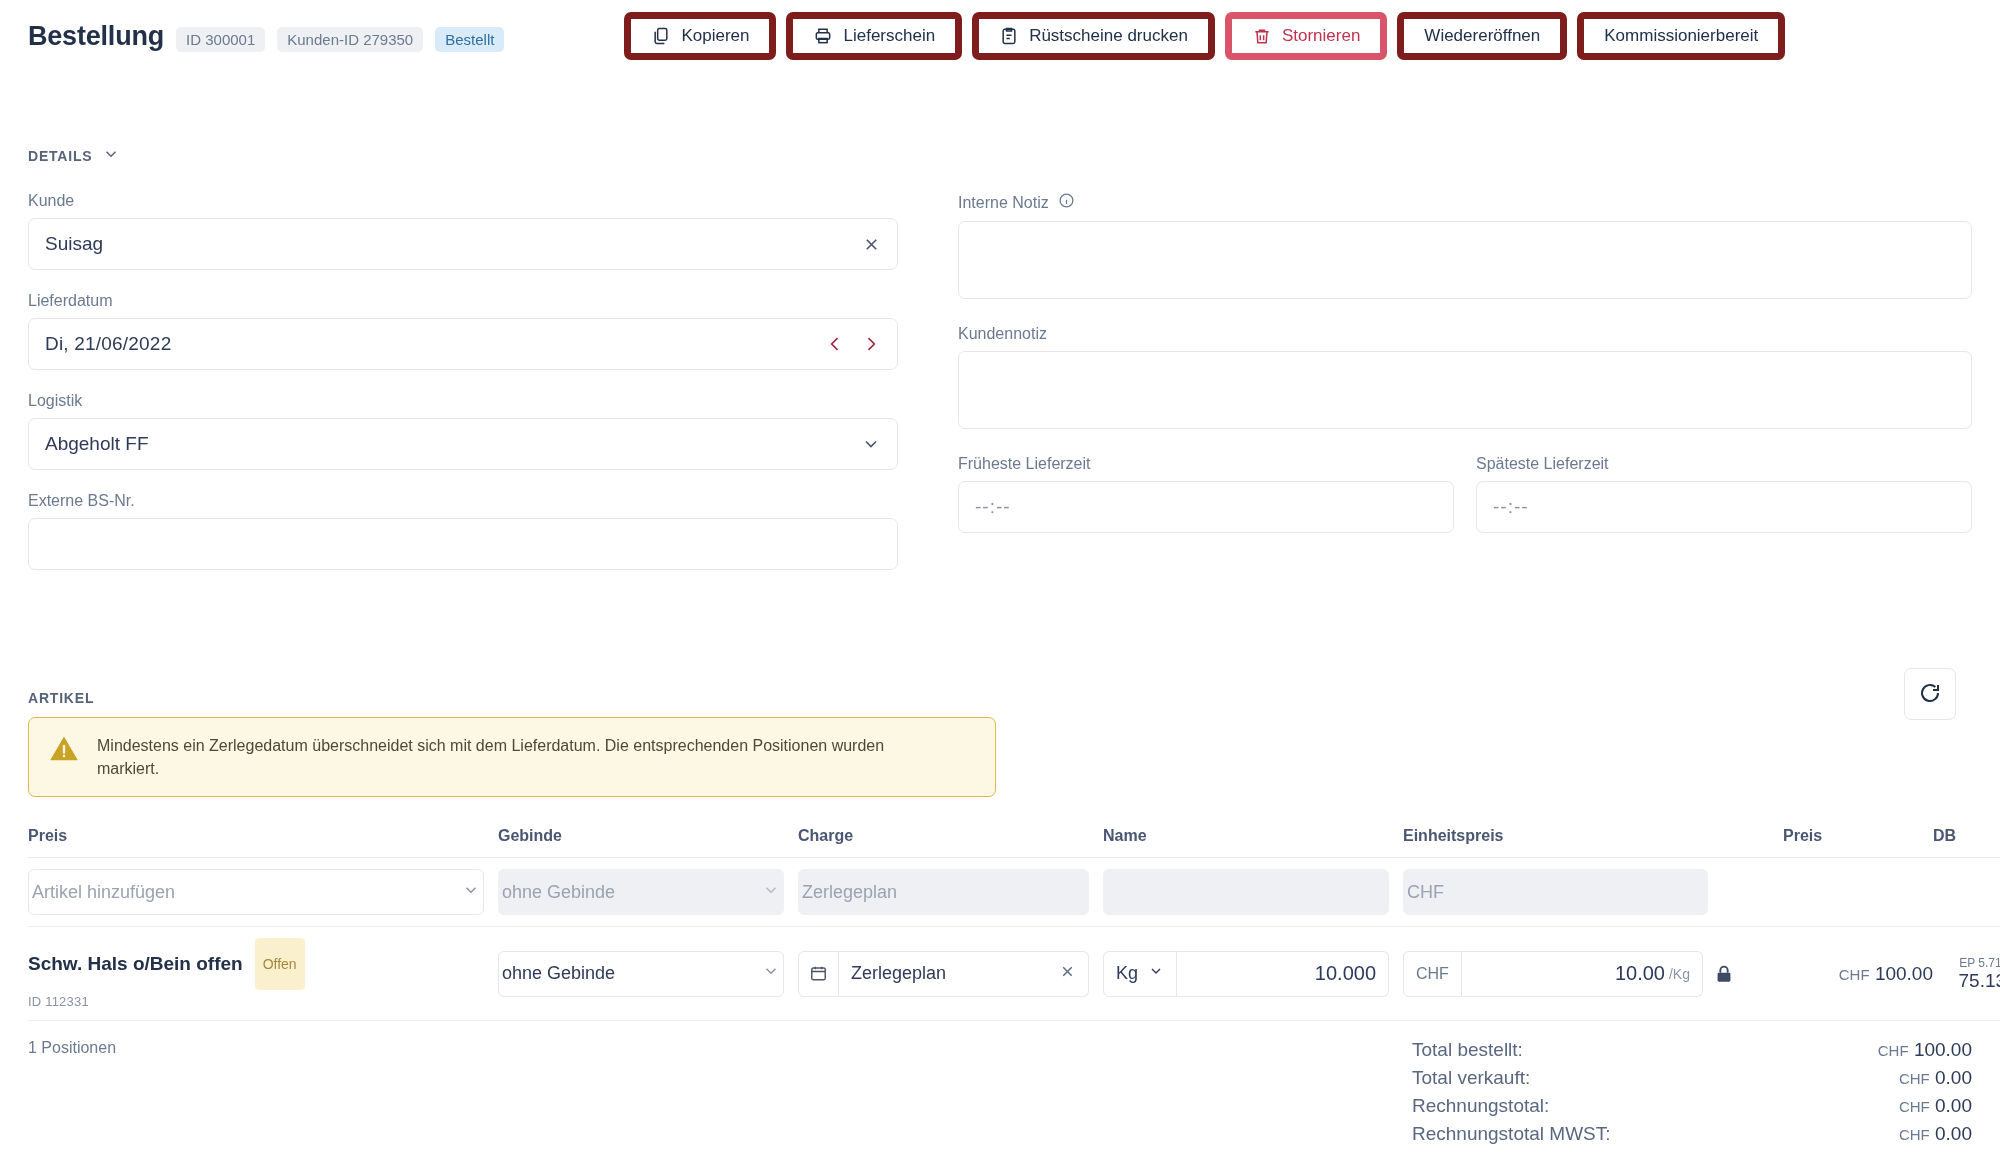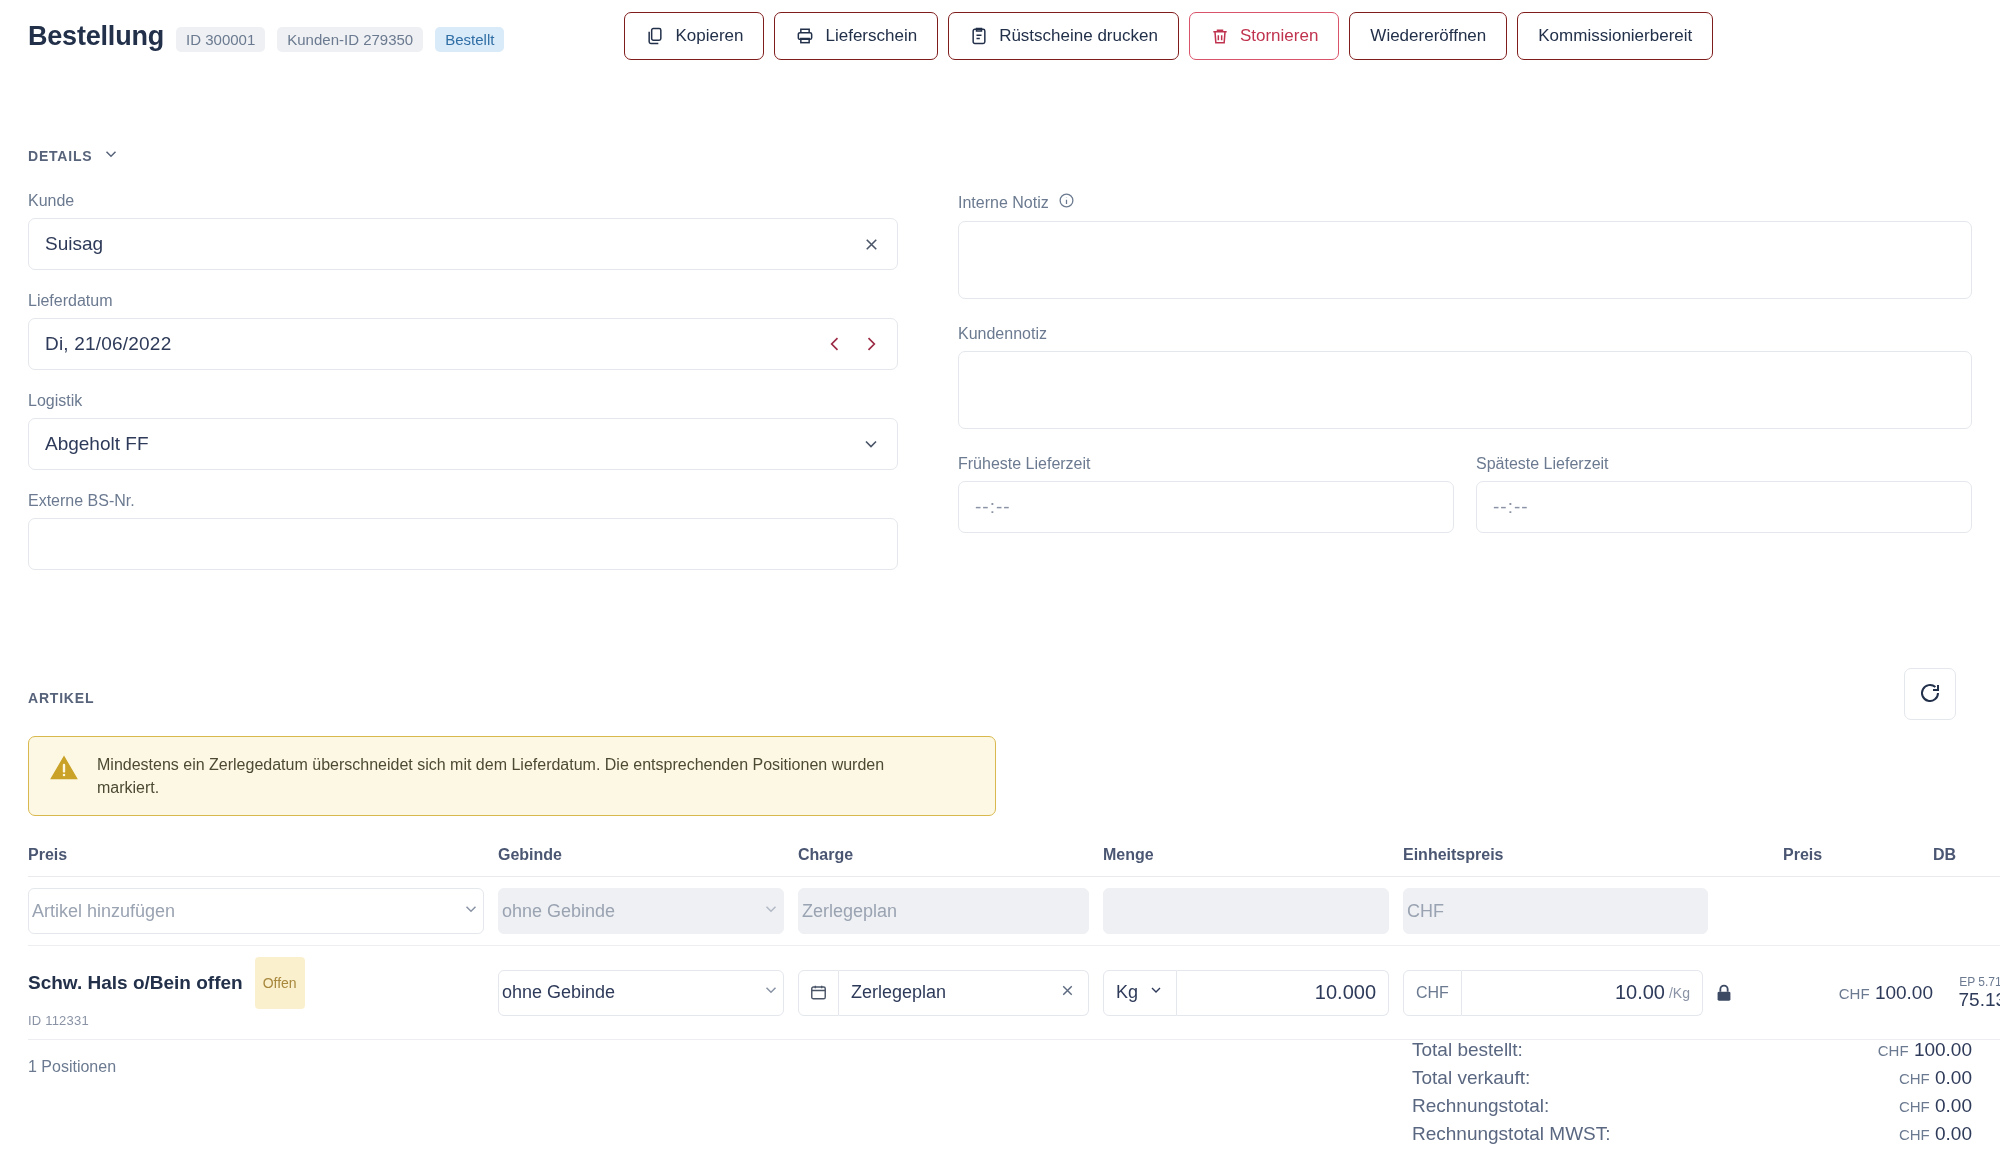--- a/index.html
+++ b/index.html
@@ -22,21 +22,21 @@
   .chip {
     font-size: 15px; padding: 4px 10px; border-radius: 5px;
     background: #eef0f3; color: #6b7a90; white-space: nowrap;
   }
   .chip.blue { background: #d9eaf9; color: #2f6ea5; }
 
   .actions { display: flex; gap: 10px; margin-left: 120px; }
   .btn {
     display: inline-flex; align-items: center; gap: 10px;
     height: 48px; padding: 0 20px;
-    border: 1px solid #7f1d1d; border-radius: 7px;
+    border: 7px solid #7f1d1d; border-radius: 7px;
     background: #fff; color: #22304a;
     font-size: 17px; font-family: inherit; cursor: pointer;
     white-space: nowrap;
   }
   .btn svg { display: block; }
   .btn.danger { border-color: #d9536a; color: #c0334f; }
 
   
   .section-head {
     display: flex; align-items: center; gap: 10px;
@@ -84,21 +84,21 @@
   .artikel { position: absolute; top: 690px; left: 28px; right: 44px; }
   .artikel-head { display: flex; align-items: center; }
   .refresh-btn {
     margin-left: auto; width: 52px; height: 52px;
     border: 1px solid #e4e7ec; border-radius: 7px; background: #fff;
     display: flex; align-items: center; justify-content: center;
     cursor: pointer; color: #22304a;
     position: absolute; right: 0; top: -22px;
   }
   .warning {
-    margin-top: 30px;
+    margin-top: 11px;
     width: 968px;
     border: 1px solid #d9b94e; border-radius: 7px;
     background: #fdf8e3;
     padding: 16px 20px; display: flex; gap: 18px; align-items: flex-start;
   }
   .warning-text { font-size: 16px; color: #4c4a33; line-height: 1.45; max-width: 830px; }
 
   
   table.items { width: 100%; border-collapse: collapse; margin-top: 30px; table-layout: fixed; }
   table.items th {
@@ -364,21 +364,21 @@
       </span>
       <span class="warning-text">Mindestens ein Zerlegedatum überschneidet sich mit dem Lieferdatum. Die entsprechenden Positionen wurden markiert.</span>
     </div>
 
     <table class="items">
       <thead>
         <tr>
           <th class="c-name">Preis</th>
           <th class="c-gebinde">Gebinde</th>
           <th class="c-charge">Charge</th>
-          <th class="c-menge">Menge</th>
+          <th class="c-menge">Name</th>
           <th class="c-einheit">Einheitspreis</th>
           <th class="c-preis">Preis</th>
           <th class="c-db">DB</th>
         </tr>
       </thead>
       <tbody>
 
         <tr class="input-row">
           <td class="cell-pad-r">
             <div class="inp">

